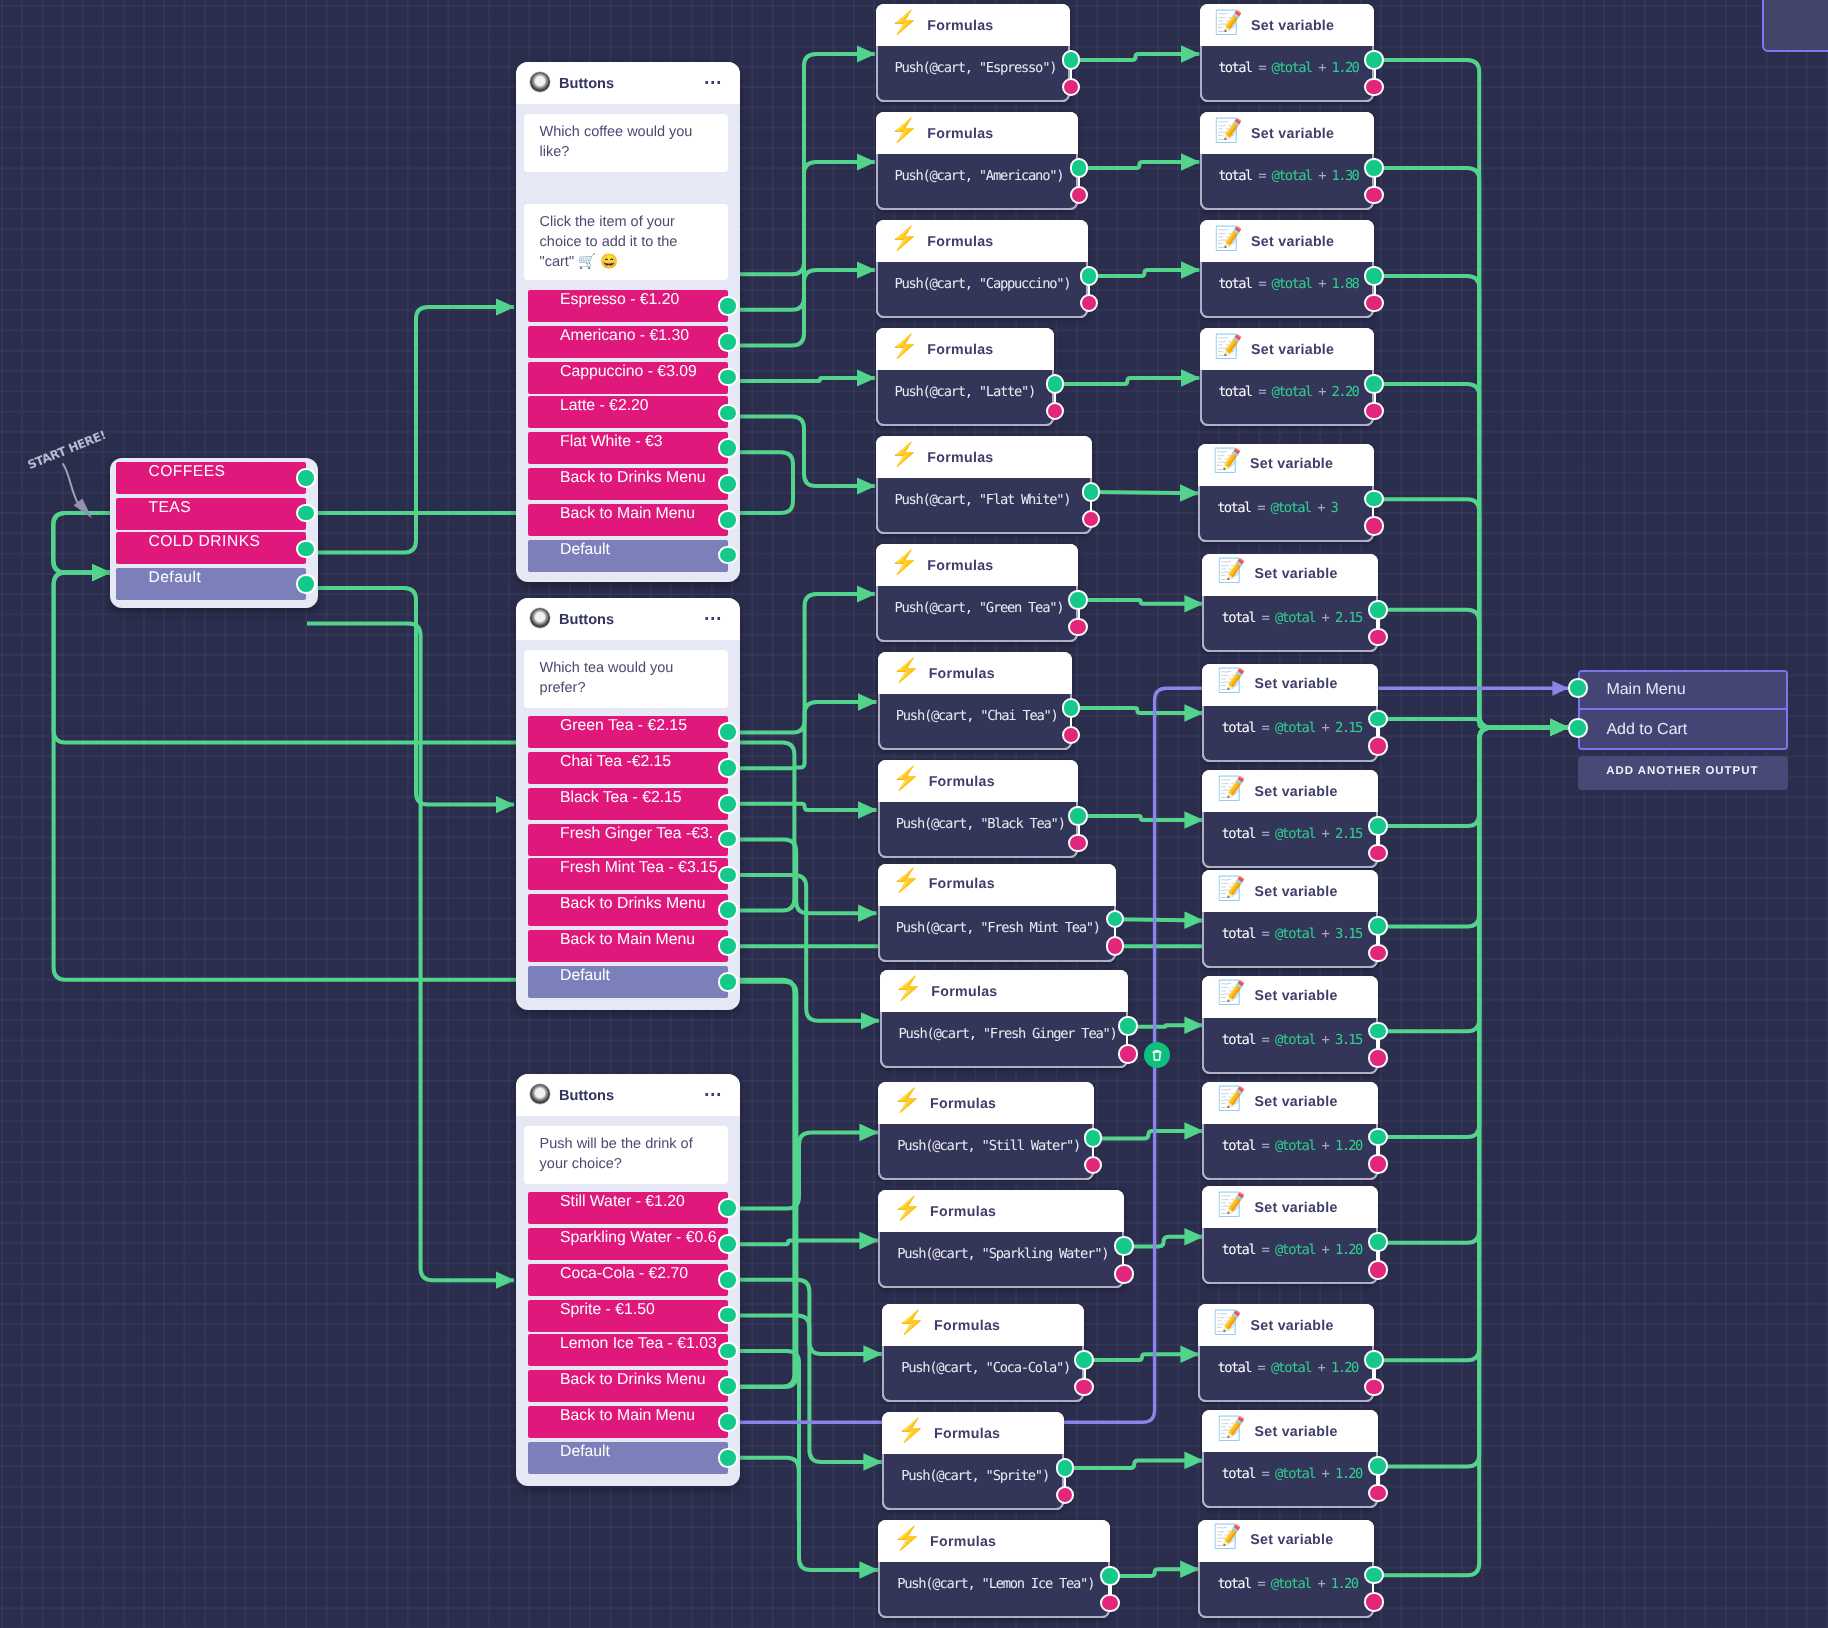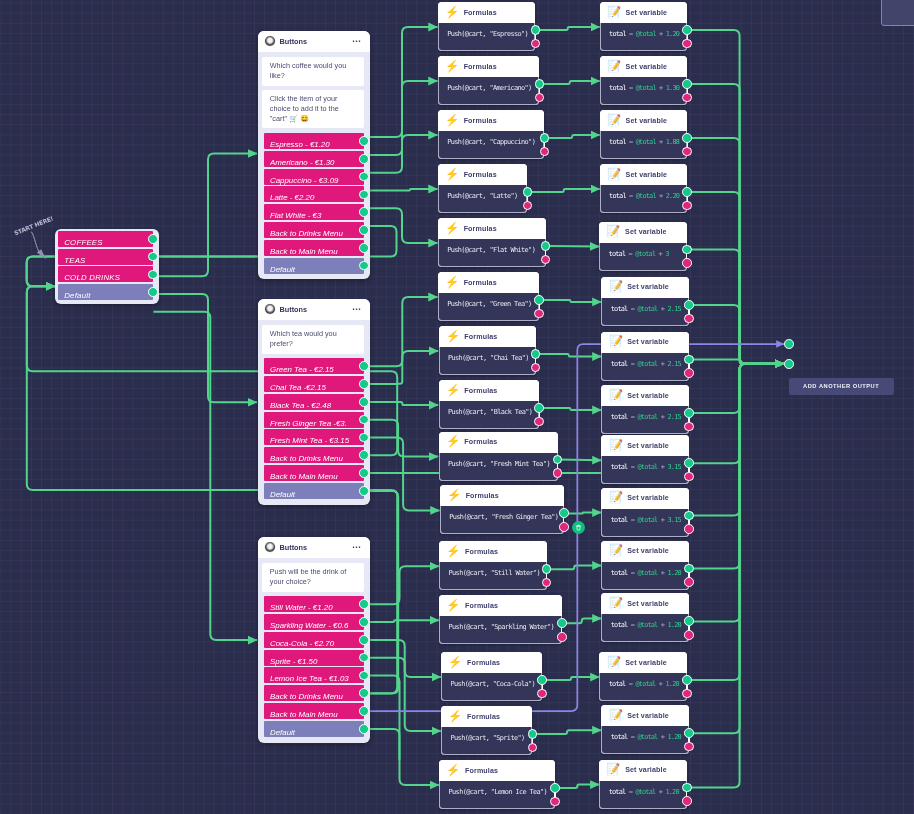--- a/index.html
+++ b/index.html
@@ -76,28 +76,27 @@
   }
   .btncard .bhdr .cico{width:10px;height:10px;display:block;border-radius:50%;
     background:radial-gradient(circle at 50% 45%, #f2f2f2 0 30%, #9a9a9a 44%, #3c3c3c 62%, #6d6d6d 86%, #cfcfcf 100%);
     box-shadow:0 0 0 0.3px rgba(0,0,0,.25);}
   .btncard .bhdr .btitle{font-size:7.3px;font-weight:700;color:#34355e;flex:1;}
   .btncard .bhdr .more{color:#3a3b66;font-size:9px;font-weight:700;letter-spacing:0.6px;line-height:6px;}
   .btncard .msg{
     background:#fff;margin:5.5px 5.6px 0 4.1px;border-radius:2px;
     padding:4.2px 7px 4.2px 8.2px;font-size:7.25px;color:#4a4b72;line-height:1.4;
   }
-  .btncard .msg+.msg{margin-top:4px;}
+  .btncard .msg+.msg{margin-top:16px;}
   .btncard .msg + .opt{margin-top:4.6px;}
   .opt{
     position:relative;margin:1.8px 5.8px 0 6.5px;height:16px;border-radius:1px;
-    display:flex;align-items:flex-end;padding-left:6px;
+    display:flex;align-items:flex-start;padding-left:16px;
     font-size:7.9px;color:#fff;letter-spacing:0px;
     overflow:visible;
-    font-style:italic;
   }
   .opt > span:first-child{overflow:hidden;white-space:nowrap;display:block;width:100%;}
   .opt.pink{background:#e0187b;}
   .opt.default{background:#7c7fb9;}
   .opt .odot{position:absolute;right:-4.8px;top:3.2px;}
 
   
   .qcard{
     position:absolute;background:#e7e8f5;border-radius:6px;
     box-shadow:0 2px 5px rgba(0,0,0,0.30);padding-bottom:4px;
@@ -281,21 +280,21 @@
     <div class="msg" data-name="buttons-message">Which tea would you prefer?</div>
     <div class="opt pink" data-name="buttons-option">
         <span data-name="buttons-option-label">Green Tea - €2.15</span>
         <span class="dot green odot" data-name="output-port"></span>
       </div>
     <div class="opt pink" data-name="buttons-option">
         <span data-name="buttons-option-label">Chai Tea -€2.15</span>
         <span class="dot green odot" data-name="output-port"></span>
       </div>
     <div class="opt pink" data-name="buttons-option">
-        <span data-name="buttons-option-label">Black Tea - €2.48</span>
+        <span data-name="buttons-option-label">Black Tea - €2.15</span>
         <span class="dot green odot" data-name="output-port"></span>
       </div>
     <div class="opt pink" data-name="buttons-option">
         <span data-name="buttons-option-label">Fresh Ginger Tea -€3.</span>
         <span class="dot green odot" data-name="output-port"></span>
       </div>
     <div class="opt pink" data-name="buttons-option">
         <span data-name="buttons-option-label">Fresh Mint Tea - €3.15</span>
         <span class="dot green odot" data-name="output-port"></span>
       </div>
@@ -704,20 +703,28 @@
     <div class="hdr" data-name="set-variable-node-header">
         <span class="ico" data-name="memo-icon">📝</span>
         <span class="ttl" data-name="set-variable-node-title">Set variable</span>
       </div>
     <div class="body" data-name="set-variable-node-body">
         <span class="code"><span class="v" data-name="variable-name">total</span> <span class="eq" data-name="assign-operator">=</span> <span class="g" data-name="variable-reference">@total</span> <span class="eq" data-name="plus-operator">+</span> <span class="g" data-name="amount-value">1.20</span></span>
       </div>
     <span class="dotlink" data-name="port-connector-line" style="right:-0.6px;top:23.1px;height:22px;"></span>
     <span class="dot green" data-name="output-port-success" style="right:-4.8px;top:23.1px;"></span>
     <span class="dot pink" data-name="output-port-error" style="right:-4.8px;top:36.7px;"></span>
+  </div>
+  <div class="outbox" data-name="outputs-node" style="left:788.7px;top:334.5px;width:105px;">
+    <div class="outrow" data-name="output-row">
+        <span data-name="output-row-label">Main Menu</span>
+      </div>
+    <div class="outrow" data-name="output-row">
+        <span data-name="output-row-label">Add to Cart</span>
+      </div>
   </div>
   <span class="outdot" data-name="output-port-main-menu" style="left:784.1px;top:339.3px;"></span>
   <span class="outdot" data-name="output-port-add-to-cart" style="left:784.1px;top:359.1px;"></span>
   <div class="addout" data-name="add-another-output-button" style="left:788.7px;top:377.6px;width:105px;">ADD ANOTHER OUTPUT</div>
   <div class="starthere" data-name="start-here-annotation" style="left:13px;top:230px;">START HERE!</div>
   <svg data-name="start-here-arrow" style="position:absolute;left:29px;top:231px;width:28px;height:32px;z-index:3;overflow:visible;">
       <path d="M2.5,1 C6.5,7 6,15 11.5,23.5" fill="none" stroke="#a0a0b8" stroke-width="1" stroke-linecap="round" fill-opacity="0"></path>
       <path d="M7.8,21.6 L17,28.2 L12.2,18.2 Z" fill="#9193ac"></path>
     </svg>
   <div class="cornerbox" data-name="partial-node-top-right" style="left:881px;top:-24px;width:60px;height:48px;"></div>

